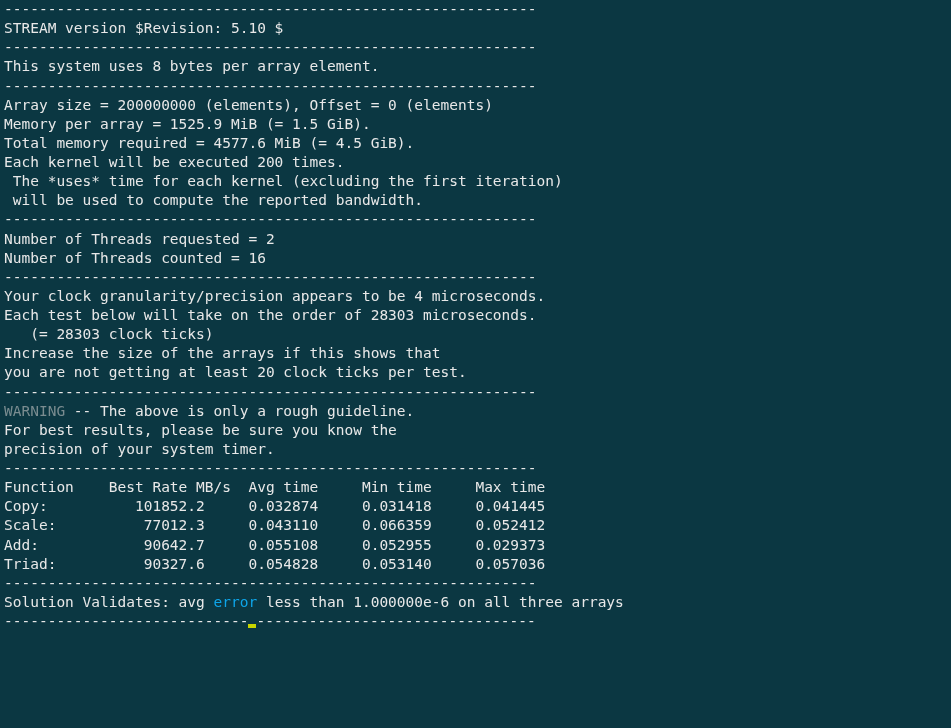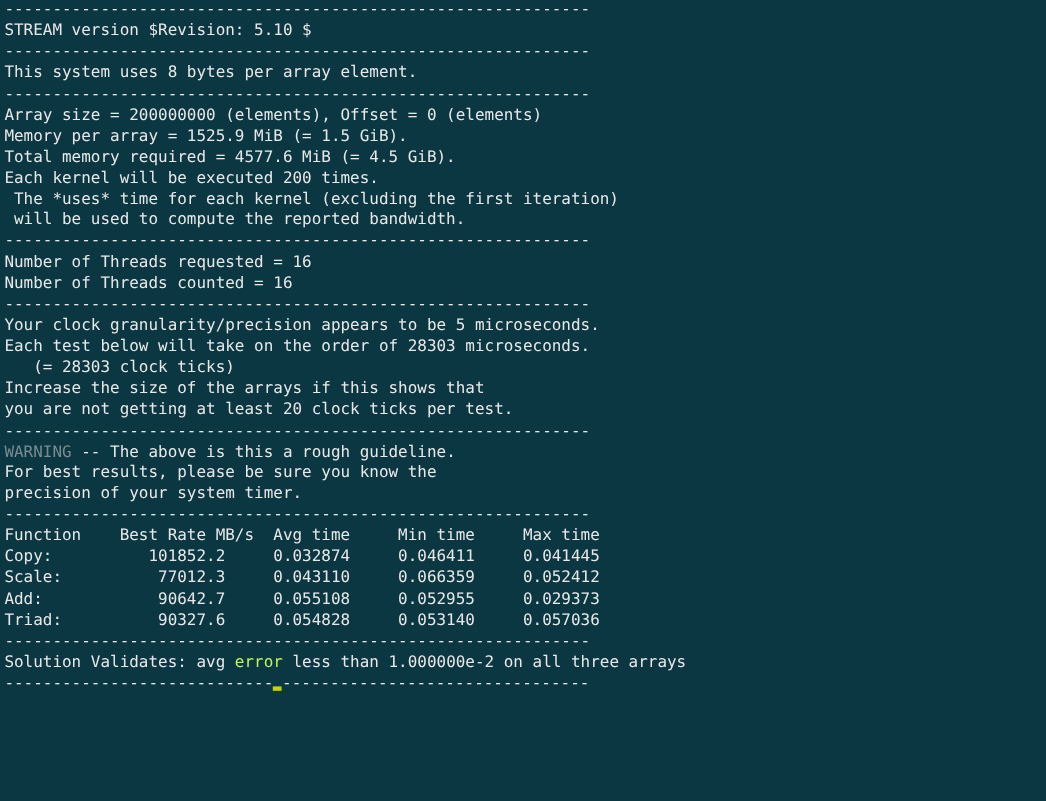--- a/index.html
+++ b/index.html
@@ -13,21 +13,21 @@
     width: 951px;
     height: 728px;
     overflow: hidden;
   }
   pre {
     margin: 0;
     padding: 0 4px;
     white-space: pre;
   }
   .dim { color: #7a8c90; }
-  .err { color: #bef264; }
+  .err { color: #0ea5e9; }
   .cursor {
     display: inline-block;
     width: 8px;
     height: 4px;
     background: #c7d400;
     vertical-align: text-bottom;
     margin-bottom: 1px;
   }
 </style>
 </head>
@@ -38,33 +38,33 @@
 <span>-------------------------------------------------------------</span>
 <span>This system uses 8 bytes per array element.</span>
 <span>-------------------------------------------------------------</span>
 <span>Array size = 200000000 (elements), Offset = 0 (elements)</span>
 <span>Memory per array = 1525.9 MiB (= 1.5 GiB).</span>
 <span>Total memory required = 4577.6 MiB (= 4.5 GiB).</span>
 <span>Each kernel will be executed 200 times.</span>
 <span> The *uses* time for each kernel (excluding the first iteration)</span>
 <span> will be used to compute the reported bandwidth.</span>
 <span>-------------------------------------------------------------</span>
-<span>Number of Threads requested = 16</span>
+<span>Number of Threads requested = 2</span>
 <span>Number of Threads counted = 16</span>
 <span>-------------------------------------------------------------</span>
-<span>Your clock granularity/precision appears to be 5 microseconds.</span>
+<span>Your clock granularity/precision appears to be 4 microseconds.</span>
 <span>Each test below will take on the order of 28303 microseconds.</span>
 <span>   (= 28303 clock ticks)</span>
 <span>Increase the size of the arrays if this shows that</span>
 <span>you are not getting at least 20 clock ticks per test.</span>
 <span>-------------------------------------------------------------</span>
-<span class="dim">WARNING</span><span> -- The above is this a rough guideline.</span>
+<span class="dim">WARNING</span><span> -- The above is only a rough guideline.</span>
 <span>For best results, please be sure you know the</span>
 <span>precision of your system timer.</span>
 <span>-------------------------------------------------------------</span>
 <span>Function    Best Rate MB/s  Avg time     Min time     Max time</span>
-<span>Copy:          101852.2     0.032874     0.046411     0.041445</span>
+<span>Copy:          101852.2     0.032874     0.031418     0.041445</span>
 <span>Scale:          77012.3     0.043110     0.066359     0.052412</span>
 <span>Add:            90642.7     0.055108     0.052955     0.029373</span>
 <span>Triad:          90327.6     0.054828     0.053140     0.057036</span>
 <span>-------------------------------------------------------------</span>
-<span>Solution Validates: avg </span><span class="err">error</span><span> less than 1.000000e-2 on all three arrays</span>
+<span>Solution Validates: avg </span><span class="err">error</span><span> less than 1.000000e-6 on all three arrays</span>
 <span>----------------------------</span><span class="cursor"></span><span>--------------------------------</span></pre>
 
 </body></html>

